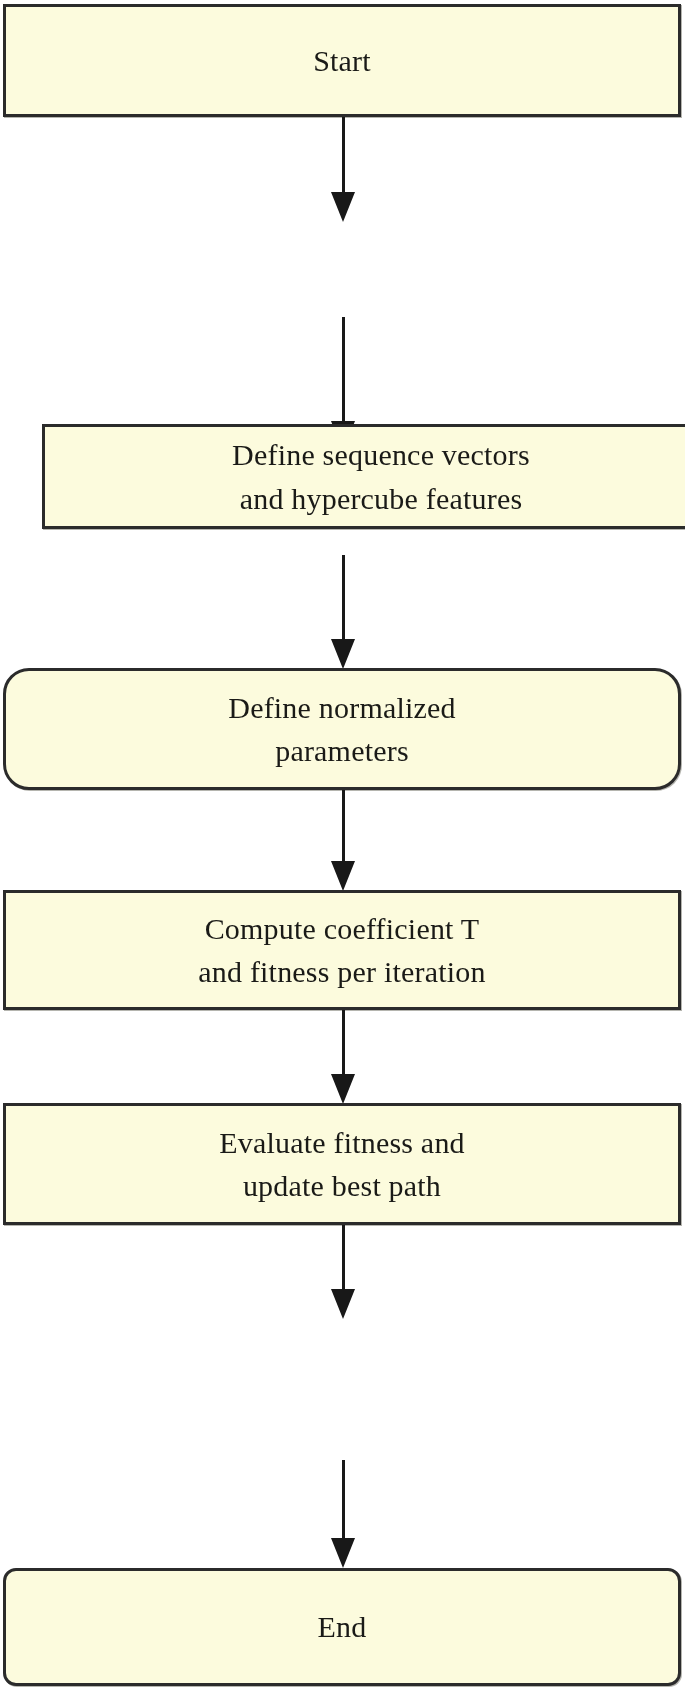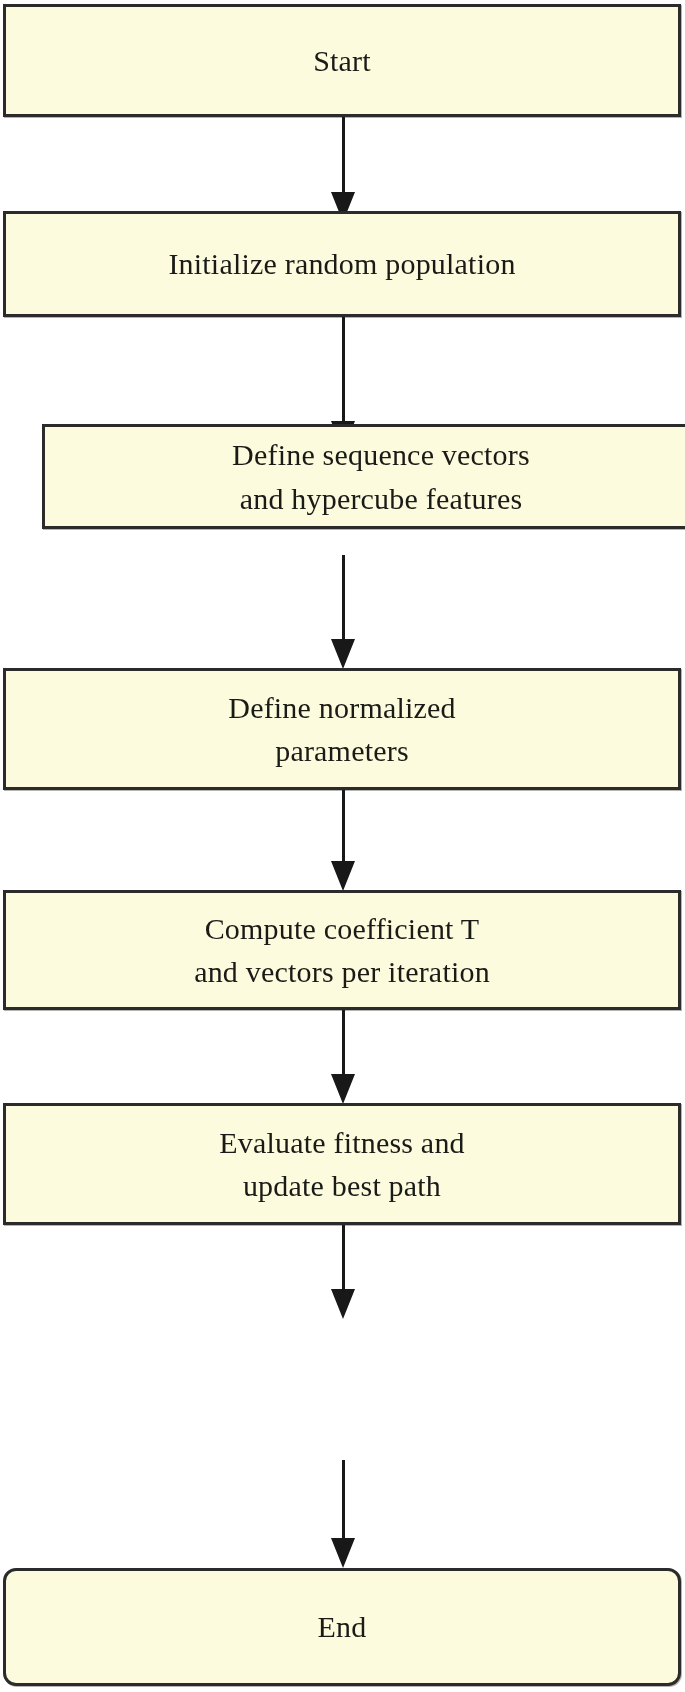--- a/index.html
+++ b/index.html
@@ -55,21 +55,21 @@
     height: 0;
     border-left: 12px solid transparent;
     border-right: 12px solid transparent;
     border-top: 30px solid #181818;
   }
 
   
   #node-start        { top: 4px;    height: 107px; }
   #node-init         { top: 211px;  height: 100px; }
   #node-seqvec       { top: 424px;  height: 99px; margin-left: 39px;  }
-  #node-normparams   { top: 668px;  height: 116px; }
+  #node-normparams   { top: 668px;  height: 116px; border-radius: 26px; }
   #node-coefficient  { top: 890px;  height: 114px; }
   #node-fitness      { top: 1103px; height: 116px; }
   #node-output       { top: 1318px; height: 136px; }
   #node-end          { top: 1568px; height: 112px; border-radius: 13px; }
 
   
   #edge-1 { top: 117px;  height: 77px;  }
   #ah-1   { top: 192px;  }
   #edge-2 { top: 317px;  height: 106px; }
   #ah-2   { top: 421px;  }
@@ -88,43 +88,40 @@
 <body>
 
 <div id="flowchart">
 
   <div class="node" id="node-start">
     <span class="node-label">Start</span>
   </div>
   <div class="edge" id="edge-1"></div>
   <div class="arrowhead" id="ah-1"></div>
 
-  <div class="node" id="node-init">
-    <span class="node-label">Initialize random population</span>
-  </div>
   <div class="edge" id="edge-2"></div>
   <div class="arrowhead" id="ah-2"></div>
 
   <div class="node" id="node-seqvec">
     <span class="node-label">Define sequence vectors
 and hypercube features</span>
   </div>
   <div class="edge" id="edge-3"></div>
   <div class="arrowhead" id="ah-3"></div>
 
   <div class="node" id="node-normparams">
     <span class="node-label">Define normalized
 parameters</span>
   </div>
   <div class="edge" id="edge-4"></div>
   <div class="arrowhead" id="ah-4"></div>
 
   <div class="node" id="node-coefficient">
     <span class="node-label">Compute coefficient T
-and vectors per iteration</span>
+and fitness per iteration</span>
   </div>
   <div class="edge" id="edge-5"></div>
   <div class="arrowhead" id="ah-5"></div>
 
   <div class="node" id="node-fitness">
     <span class="node-label">Evaluate fitness and
 update best path</span>
   </div>
   <div class="edge" id="edge-6"></div>
   <div class="arrowhead" id="ah-6"></div>

